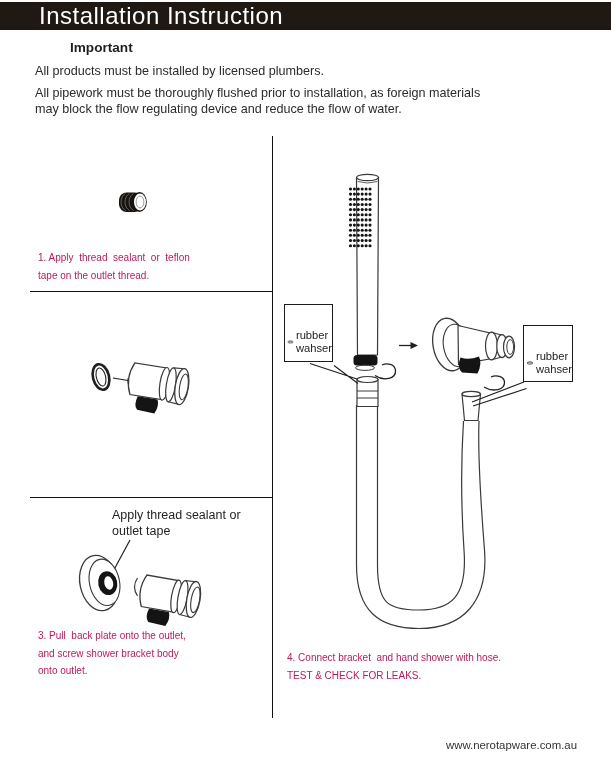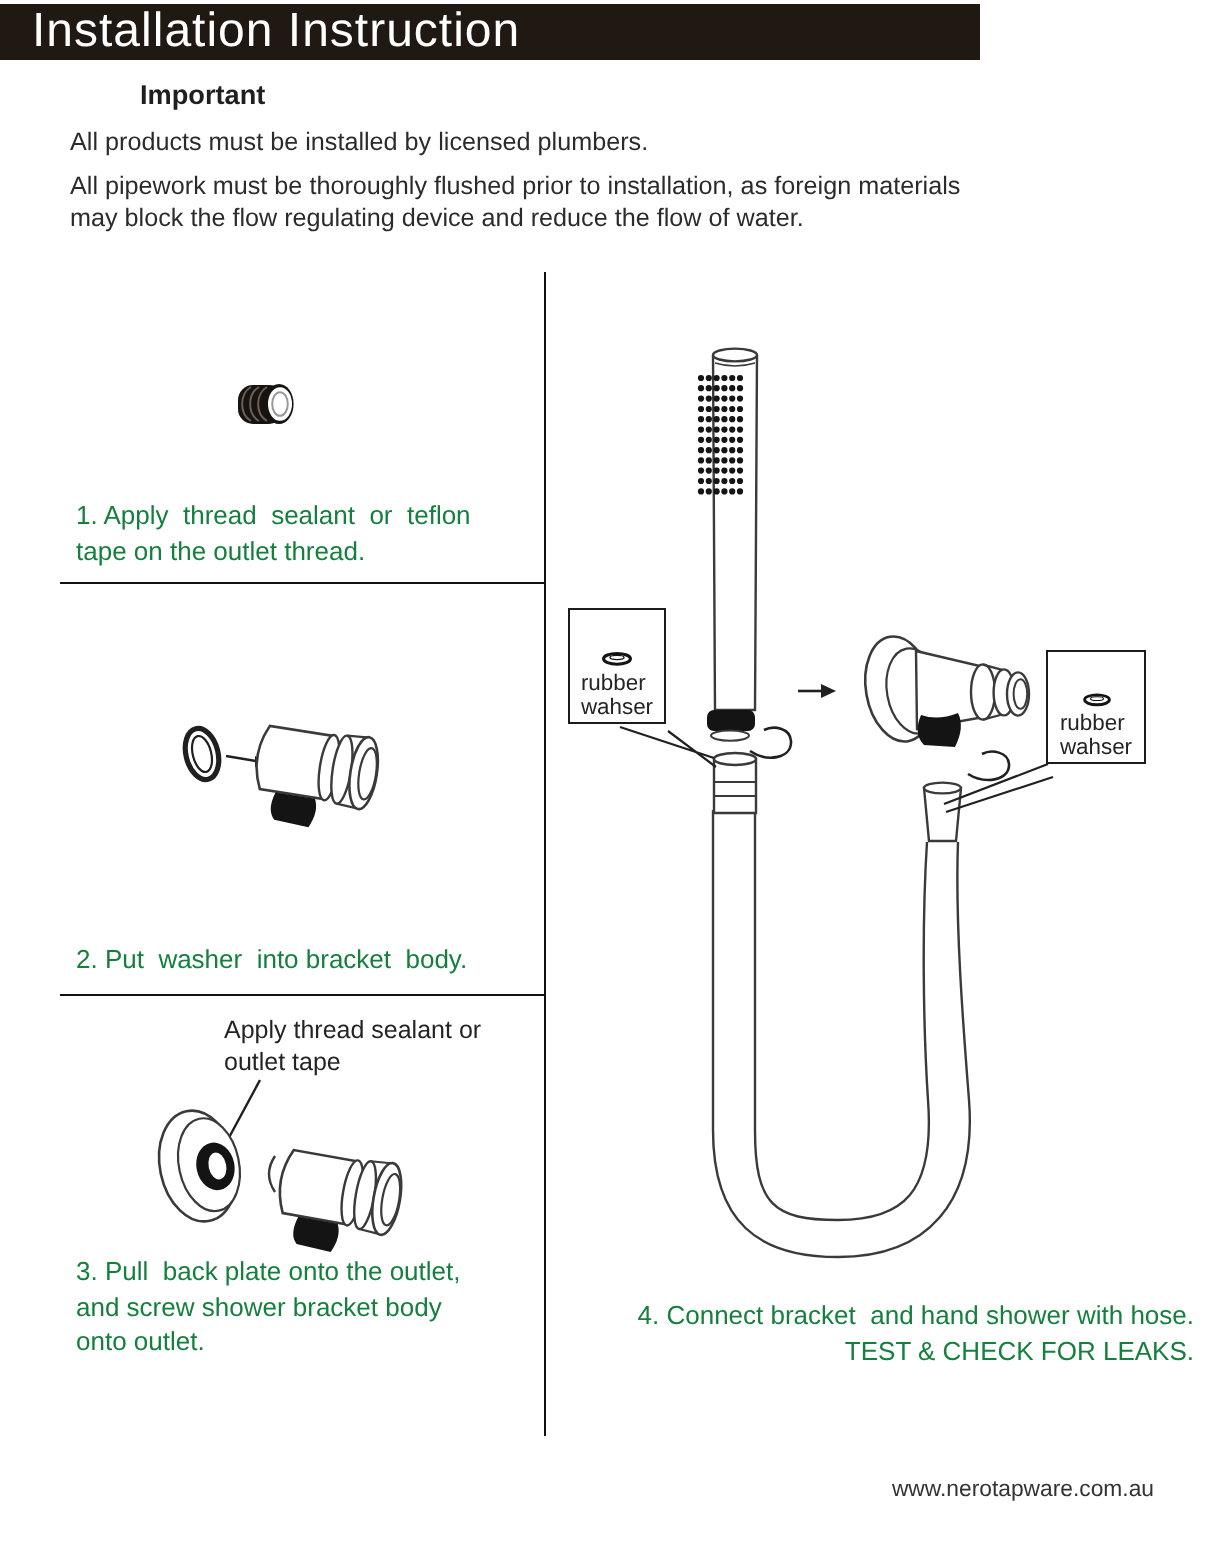--- a/index.html
+++ b/index.html
@@ -1,29 +1,29 @@
 <!DOCTYPE html>
 <html><head>
 <meta charset="utf-8">
 <style>
   html,body{margin:0;padding:0;background:#ffffff;}
   .page{position:relative;width:611px;height:780px;background:#fff;overflow:hidden;
         font-family:"Liberation Sans","DejaVu Sans",sans-serif;color:#2b2b2b;}
   .abs{position:absolute;}
   .pre{white-space:pre-wrap;}
-  .header-bar{left:0;top:2px;width:490px;height:28px;background:#201913;color:#ffffff;
-              font-size:24px;line-height:28px;padding-left:16px;box-sizing:border-box;letter-spacing:.5px;}
+  .header-bar{left:0;top:2px;width:611px;height:28px;background:#201913;color:#ffffff;
+              font-size:24px;line-height:28px;padding-left:39px;box-sizing:border-box;letter-spacing:.5px;}
   .important-heading{left:35px;top:40px;font-size:13.6px;font-weight:bold;color:#1f1f1f;padding-left:35px;}
   .para{left:35px;font-size:12.6px;line-height:15.8px;color:#2b2b2b;}
   .vline{left:272px;top:136px;width:1px;height:582px;background:#111;}
   .hline{left:30px;width:242px;height:1px;background:#111;}
-  .step-text{font-size:13px;line-height:17.6px;color:#15803d;}
+  .step-text{font-size:10px;line-height:17.6px;color:#be185d;}
   .note-text{font-size:12.5px;line-height:15.8px;color:#242424;}
   .washer-box{box-sizing:border-box;border:1.5px solid #1c1c1c;background:#fff;display:flex;
-              flex-direction:column;align-items:center;padding-top:18px;}
+              align-items:center;padding-top:18px;}
   .washer-label{font-size:11.2px;line-height:12.6px;color:#242424;text-align:left;}
   .footer-url{top:739px;right:34px;font-size:11.4px;color:#333;}
   svg{display:block;}
 </style>
 </head>
 <body>
 
 <div class="page">
 
   <div class="abs header-bar">
@@ -228,24 +228,23 @@
     <svg width="43" height="20" viewBox="0 0 43 20">
       <ellipse cx="21.5" cy="10" rx="10.5" ry="4.2" fill="#fff" stroke="#141414" stroke-width="2.4"></ellipse>
       <ellipse cx="21.5" cy="9" rx="5.5" ry="1.6" fill="none" stroke="#141414" stroke-width="1"></ellipse>
     </svg>
     <div class="washer-label pre">rubber
 wahser</div>
   </div>
 
   <div class="abs step-text pre" style="left:38px;top:249px;width:230px;">1. Apply  thread  sealant  or  teflon
 tape on the outlet thread.</div>
-  <div class="abs step-text pre" style="left:38px;top:471px;width:232px;">2. Put  washer  into bracket  body.</div>
   <div class="abs note-text pre" style="left:112px;top:508px;width:155px;">Apply thread sealant or
 outlet tape</div>
   <div class="abs step-text pre" style="left:38px;top:627px;width:230px;">3. Pull  back plate onto the outlet,
 and screw shower bracket body
 onto outlet.</div>
-  <div class="abs step-text pre" style="left:287px;top:649px;width:310px;text-align:right;">4. Connect bracket  and hand shower with hose.
+  <div class="abs step-text pre" style="left:287px;top:649px;width:310px;">4. Connect bracket  and hand shower with hose.
 TEST &amp; CHECK FOR LEAKS.</div>
 
   <div class="abs footer-url">www.nerotapware.com.au</div>
 
 </div>
 
 </body></html>

